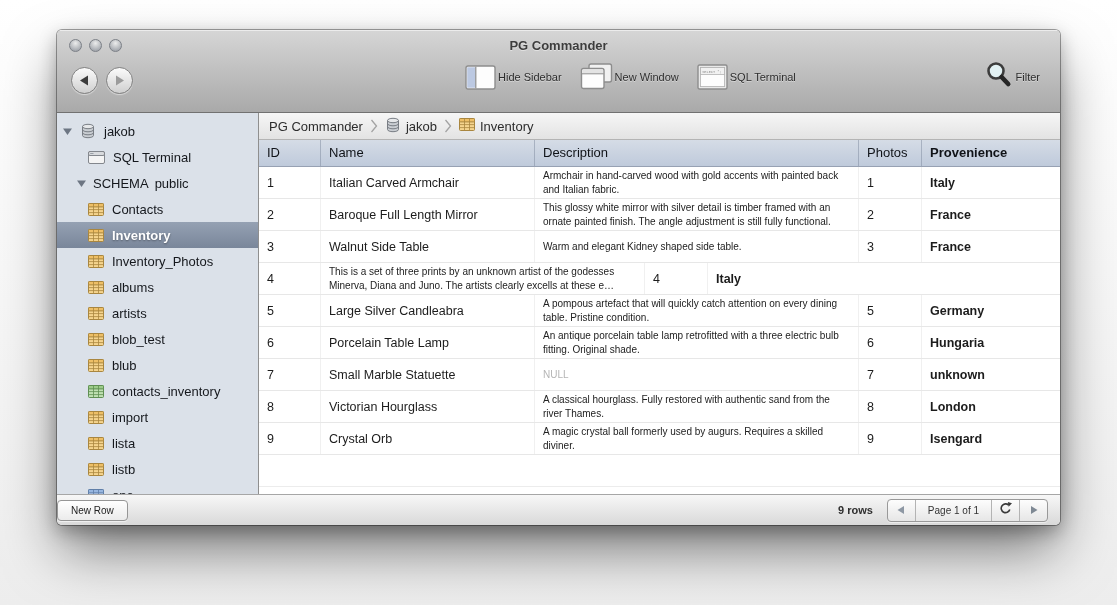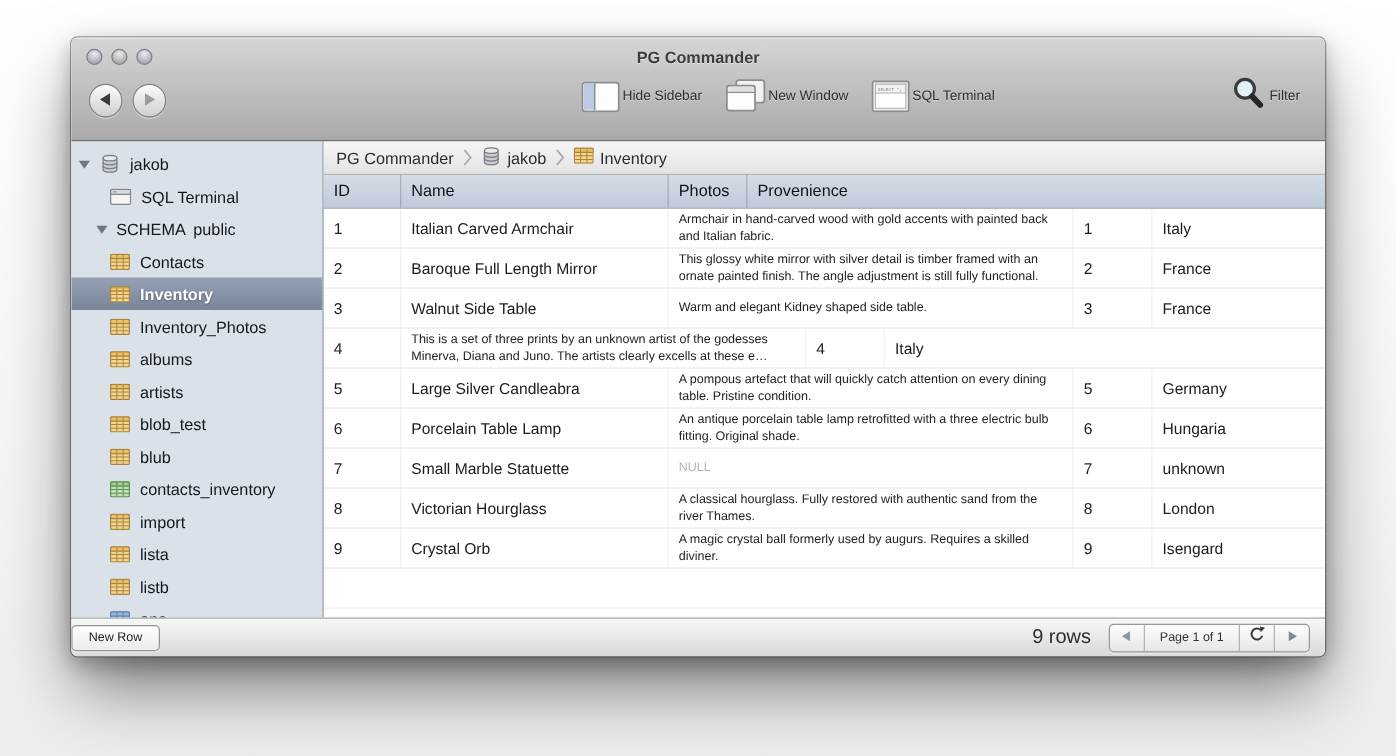--- a/index.html
+++ b/index.html
@@ -52,33 +52,33 @@
   .th{box-sizing:border-box;padding:0 8px;line-height:25px;border-right:1px solid rgba(125,137,158,.5);
     white-space:nowrap;overflow:hidden;}
   .tbody{flex:1;overflow:hidden;}
   .tr{display:flex;height:32px;border-bottom:1px solid #e7e7e7;box-sizing:border-box;background:#fff;}
   .td{box-sizing:border-box;padding:0 8px;border-right:1px solid #f0f0f0;display:flex;align-items:center;
     font-size:12.5px;color:#1c1c1c;overflow:hidden;}
   .c-id{width:62px;flex:none;}
   .c-name{width:214px;flex:none;}
   .c-desc{width:324px;flex:none;}
   .c-photos{width:63px;flex:none;}
-  .c-prov{flex:1;border-right:none;}
+  .c-prov{flex:1;border-right:none;font-weight:bold;}
   .c-desc .clamp{font-size:10px;line-height:13.5px;display:-webkit-box;-webkit-line-clamp:2;
     -webkit-box-orient:vertical;overflow:hidden;color:#222;}
   .c-desc .clamp.nullv{color:#b5b5b5;}
   .tr.filler{border-bottom:1px solid #ececec;}
   
   .footer{flex:none;height:30px;background:linear-gradient(#f7f7f7,#d9d9d9);border-top:1px solid #a6a6a6;
     display:flex;align-items:center;position:relative;}
   .new-row{height:21px;padding:0 13px;font-family:inherit;font-size:10px;color:#222;
     border:1px solid #969696;border-radius:4px;background:linear-gradient(#ffffff,#ebebeb);
     box-shadow:0 1px 0 rgba(255,255,255,.55);}
   .f-right{position:absolute;right:12px;top:0;bottom:0;display:flex;align-items:center;gap:14px;}
-  .rowcount{font-size:16px;color:#2e2e2e;}
+  .rowcount{font-size:11px;color:#2e2e2e;font-weight:bold;}
   .pager{height:21px;display:flex;align-items:stretch;border:1px solid #999;border-radius:4px;overflow:hidden;
     background:linear-gradient(#fdfdfd,#e6e6e6);box-shadow:0 1px 0 rgba(255,255,255,.5);}
   .pg-seg{display:flex;align-items:center;justify-content:center;}
   .pg-btn{width:27px;}
   .pg-seg + .pg-seg{border-left:1px solid #b3b3b3;}
   .pg-label{padding:0 12px;font-size:10px;color:#333;white-space:nowrap;}
 </style>
 </head>
 <body>
 
@@ -377,20 +377,21 @@
                   <line x1="1" y1="6.6" x2="15" y2="6.6" stroke="#a9863f" stroke-width="0.8"></line>
                   <line x1="1" y1="9.6" x2="15" y2="9.6" stroke="#a9863f" stroke-width="0.8"></line>
                 </svg></span>
             <span>Inventory</span>
           </span>
         </div>
 
         <div class="thead">
           <div class="th c-id">ID</div>
           <div class="th c-name">Name</div>
+          <div class="th c-desc">Description</div>
           <div class="th c-photos">Photos</div>
           <div class="th c-prov">Provenience</div>
         </div>
 
         <div class="tbody">
             <div class="tr">
               <div class="td c-id">1</div>
               <div class="td c-name">Italian Carved Armchair</div>
               <div class="td c-desc">
                 <span class="clamp">Armchair in hand-carved wood with gold accents with painted back and Italian fabric.</span>

